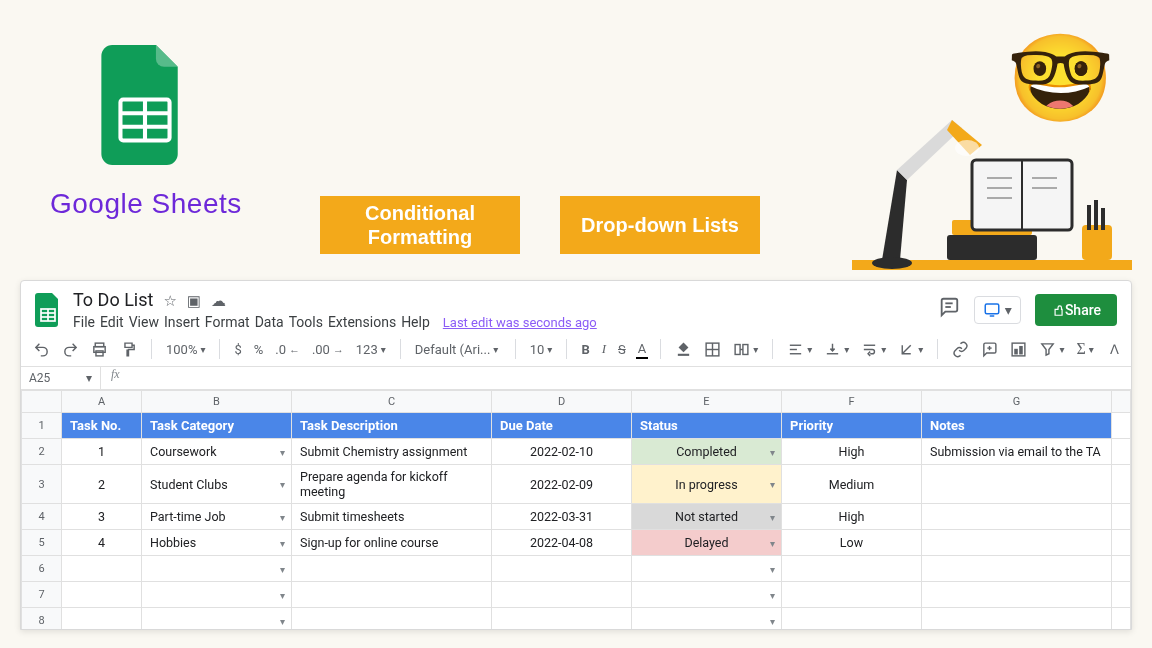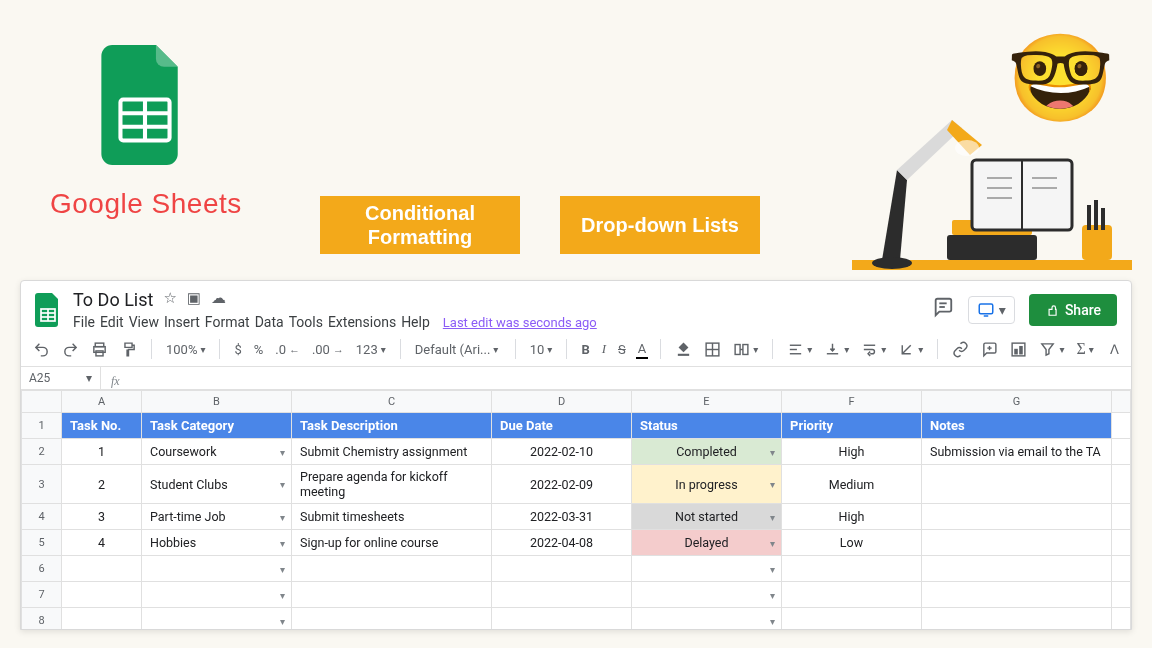--- a/index.html
+++ b/index.html
@@ -10,21 +10,21 @@
     height: 648px;
     overflow: hidden;
     position: relative;
   }
   
   .banner { position: relative; height: 280px; }
   .gs-icon { position: absolute; top: 45px; left: 100px; }
   .gs-icon svg { width: 90px; height: 120px; }
   .gs-label {
     position: absolute; top: 188px; left: 50px;
-    font-size: 28px; color: #ef4444; letter-spacing: 0.5px;
+    font-size: 28px; color: #6d28d9; letter-spacing: 0.5px;
     font-family: "Product Sans", Arial, sans-serif;
   }
   .title-wrap { position: absolute; top: 22px; left: 480px; text-align: center; }
   .title-easy { font-size: 56px; font-weight: 800; background: #d9d9d9; color: #111; padding: 0 8px; display: inline-block; }
   .title-tdl { font-size: 56px; font-weight: 800; background: #111; color: #fff; padding: 4px 24px; display: inline-block; margin-top: 8px; }
   .pill {
     position: absolute; top: 196px; width: 200px; height: 58px;
     background: #f3a91a; color: #fff; font-size: 20px; font-weight: 600;
     display: flex; align-items: center; justify-content: center; text-align: center;
     line-height: 1.2;
@@ -40,43 +40,43 @@
     position: absolute; left: 20px; right: 20px; top: 280px; height: 350px;
     background: #fff; border: 1px solid #d9d9d9; border-radius: 4px 4px 0 0;
     box-shadow: 0 2px 6px rgba(0,0,0,0.1);
     display: flex; flex-direction: column;
     font-family: "Google Sans", Roboto, Arial, sans-serif;
     color: #3c4043;
   }
   .sheet-header { display: flex; align-items: center; padding: 8px 14px 2px 14px; }
   .sheets-doc-icon { width: 26px; height: 34px; margin-right: 12px; }
   .doc-titles { flex: 0 0 auto; }
-  .doc-title-row { display: flex; align-items: flex-start; gap: 10px; }
+  .doc-title-row { display: flex; align-items: flex-end; gap: 10px; }
   .doc-title { font-size: 18px; color: #202124; }
   .doc-icons { color: #5f6368; font-size: 15px; display: flex; gap: 10px; }
   .menu-row { display: flex; gap: 5px; font-size: 14px; color: #3c4043; margin-top: 4px; align-items: center; }
   .menu-row .last-edit { color: #8b5cf6; text-decoration: underline; margin-left: 8px; font-size: 13px; }
   .header-right { margin-left: auto; display: flex; align-items: center; gap: 14px; }
   .comment-icon, .present-btn { color: #5f6368; font-size: 20px; }
   .present-btn { border: 1px solid #dadce0; border-radius: 4px; padding: 4px 8px; display: flex; align-items: center; gap: 4px; font-size: 14px; }
-  .share-btn { background: #1e8e3e; color: #fff; border-radius: 4px; padding: 8px 16px; font-size: 14px; font-weight: 500; display: flex; align-items: center; gap: 6px; }
+  .share-btn { background: #1e8e3e; color: #fff; border-radius: 4px; padding: 8px 16px; font-size: 14px; font-weight: 500; display: flex; align-items: center; }
 
   .toolbar {
     display: flex; align-items: center; gap: 8px; padding: 6px 10px;
     border-bottom: 1px solid #e0e0e0; font-size: 13px; color: #5f6368;
     flex-wrap: nowrap; overflow: hidden; position: relative;
   }
   .toolbar .sep { width: 1px; height: 20px; background: #dadce0; margin: 0 4px; }
   .toolbar .tb { display: flex; align-items: center; gap: 3px; cursor: pointer; padding: 2px; }
   .toolbar .chev { font-size: 10px; }
   .toolbar svg { width: 17px; height: 17px; }
   .toolbar .font-color { border-bottom: 2px solid #000; padding-bottom: 1px;}
   .toolbar .collapse { position: absolute; right: 10px; }
 
-  .fx-row { display: flex; align-items: flex-end; border-bottom: 1px solid #e0e0e0; font-size: 12px; color: #5f6368; }
+  .fx-row { display: flex; align-items: flex-start; border-bottom: 1px solid #e0e0e0; font-size: 12px; color: #5f6368; }
   .cell-ref { width: 80px; padding: 4px 8px; border-right: 1px solid #e0e0e0; display: flex; align-items: center; justify-content: space-between; }
   .fx-label { padding: 0 10px; font-style: italic; font-family: serif; color: #80868b; }
 
   .grid-area { flex: 1; overflow: hidden; position: relative; }
   table.grid { border-collapse: collapse; width: 100%; font-size: 12.5px; }
   table.grid th, table.grid td { border: 1px solid #e0e0e0; }
   .col-hdr { background: #f8f9fa; color: #5f6368; font-size: 11px; text-align: center; height: 22px; font-weight: 400; }
   .row-hdr { background: #f8f9fa; color: #5f6368; font-size: 11px; text-align: center; width: 40px; font-weight: 400; }
   .hdr-cell { background: #4a86e8; color: #fff; font-weight: 700; padding: 0 8px; font-size: 13px; }
   .data-cell { padding: 4px 8px; color: #202124; position: relative; height: 26px; }

